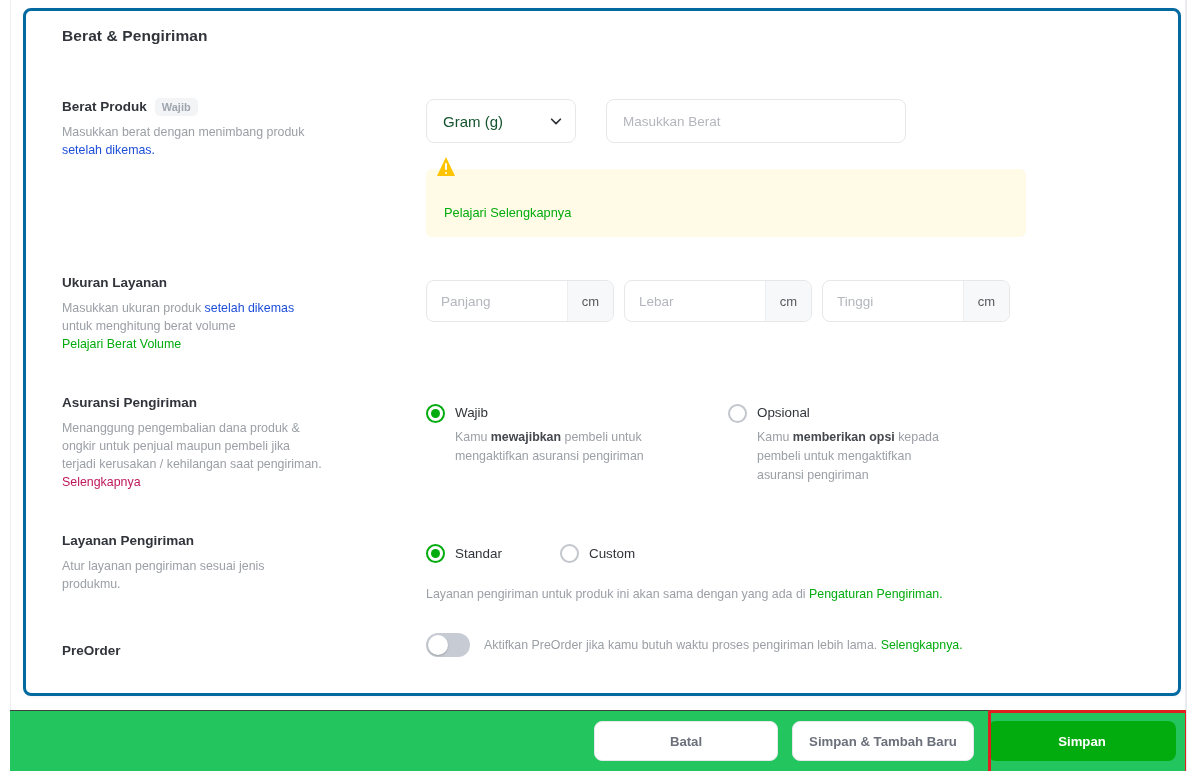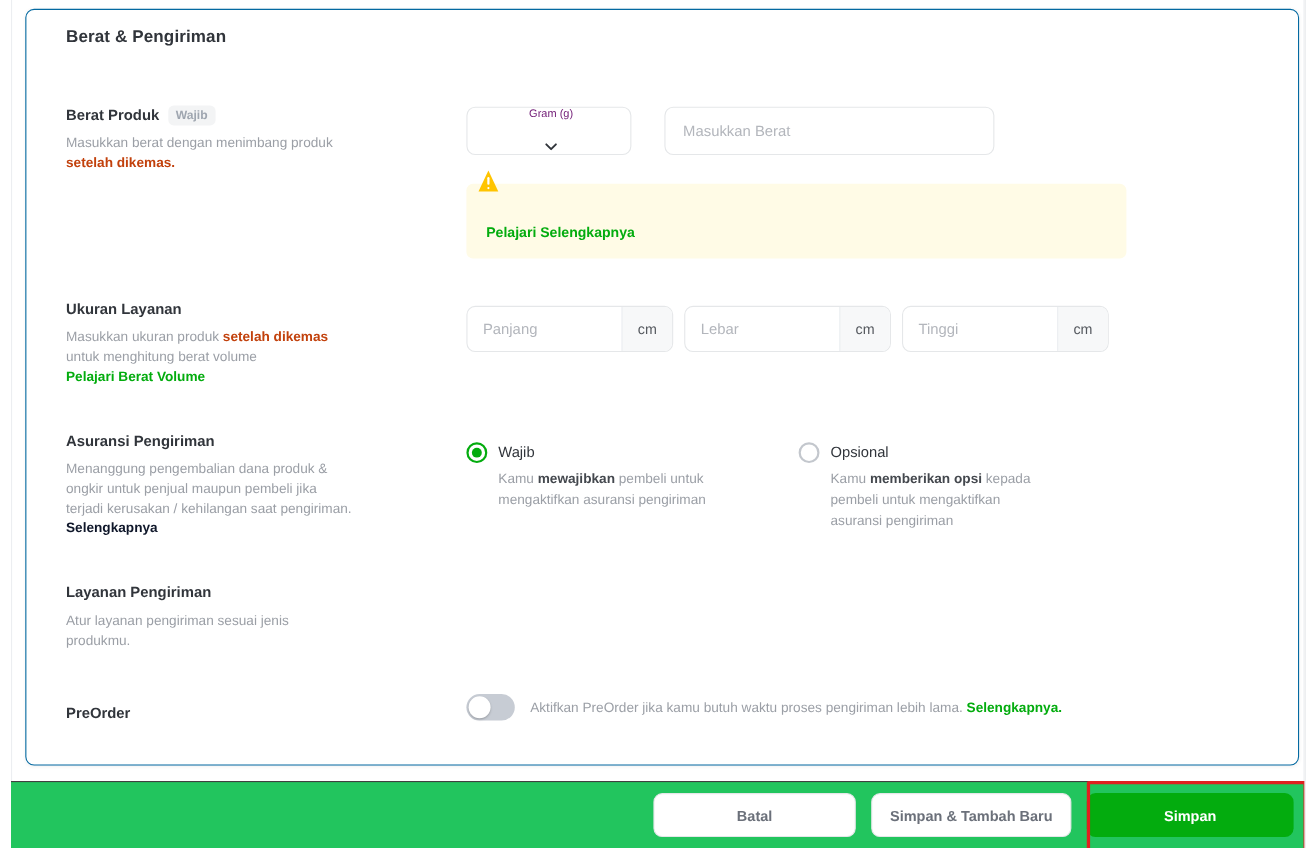--- a/index.html
+++ b/index.html
@@ -30,21 +30,21 @@
     width: 1176px; height: 771px;
     background: #ffffff;
     border-left: 1px solid #eceef1;
     border-right: 1px solid #eceef1;
   }
   .card {
     position: absolute;
     left: 12px; top: 8px;
     width: 1158px; height: 688px;
     background: #ffffff;
-    border: 1px solid #0369a1;
+    border: 3px solid #0369a1;
     border-radius: 8px;
     box-shadow: 0 1px 3px rgba(49,53,59,0.06);
     padding-left: 21px;
   }
   .card-title {
     position: absolute;
     left: 36px; top: 16px;
     font-size: 15.5px;
     font-weight: bold;
     color: #31353b;
@@ -72,39 +72,38 @@
     border-radius: 5px;
     line-height: 12px;
   }
   .lbl-desc {
     margin-top: 7px;
     font-size: 12.4px;
     color: #9b9fa6;
     line-height: 18px;
     width: 262px;
   }
-  .lbl-desc b { color: #c2410c; font-weight: bold; }
-  .link-green { color: #03ac0e; font-weight: bold; }
-  .link-green-soft { color: #0f172a; font-weight: bold; }
+  .lbl-desc b { color: #1d4ed8; font-weight: normal; }
+  .link-green { color: #03ac0e; font-weight: normal; }
+  .link-green-soft { color: #be185d; font-weight: normal; }
 
   
   .fcol { position: absolute; left: 364px; top: 0; }
 
   .select-box {
     width: 150px; height: 44px;
     border: 1px solid #e5e7e9;
     border-radius: 8px;
     background: #fff;
     display: flex;
     align-items: center;
     padding: 0 12px 0 16px;
     justify-content: space-between;
-    font-size: 10px;
-    color: #701a75;
-    flex-direction: column;
+    font-size: 15px;
+    color: #14532d;
   }
   .chev { width: 14px; height: 14px; display:block; }
 
   .text-input {
     height: 44px;
     border: 1px solid #e5e7e9;
     border-radius: 8px;
     background: #fff;
     display: flex;
     align-items: center;
@@ -354,20 +353,35 @@
           </div>
         </div>
       </div>
 
       <div class="row" style="top:520px;">
         <div class="lbl-title">
           <span>Layanan Pengiriman</span>
         </div>
         <div class="lbl-desc">Atur layanan pengiriman sesuai jenis produkmu.</div>
 
+        <div class="fcol" style="top:12px;">
+          <div style="display:flex; align-items:center;">
+            <div class="radio-opt" style="width:134px; align-items:center;">
+              <span class="radio on"></span>
+              <span class="radio-label" style="margin-left:10px;">Standar</span>
+            </div>
+            <div class="radio-opt" style="align-items:center;">
+              <span class="radio"></span>
+              <span class="radio-label" style="margin-left:10px;">Custom</span>
+            </div>
+          </div>
+          <div class="hint-line" style="margin-top:24px;">
+            <span>Layanan pengiriman untuk produk ini akan sama dengan yang ada di </span><span class="link-green">Pengaturan Pengiriman.</span>
+          </div>
+        </div>
       </div>
 
       <div class="row" style="top:622px;">
         <div class="lbl-title" style="margin-top:8px;">
           <span>PreOrder</span>
         </div>
 
         <div class="fcol" style="top:0; display:flex; align-items:center; gap:14px;">
           <div class="toggle">
             <div class="knob"></div>

